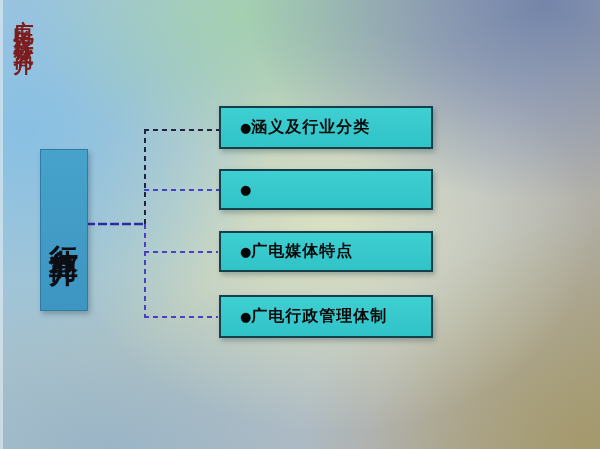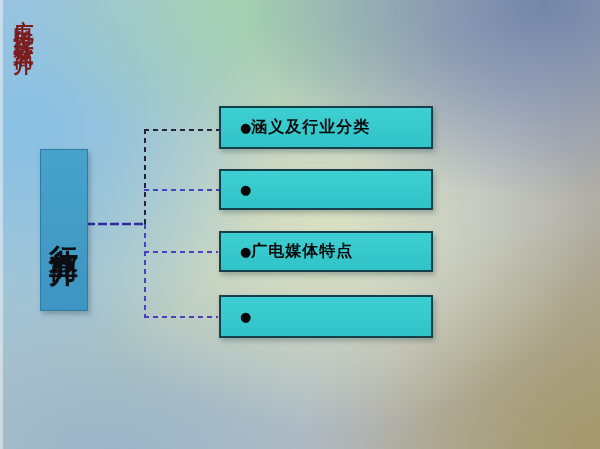--- a/index.html
+++ b/index.html
@@ -134,15 +134,16 @@
     <span class="bullet">●</span>
   </div>
 
   <div class="topic-box t3">
     <span class="bullet">●</span>
     <span class="topic-label">广电媒体特点</span>
   </div>
 
   <div class="topic-box t4">
     <span class="bullet">●</span>
+    <span class="topic-label">广电行政管理体制</span>
   </div>
 
 </div>
 
 </body></html>

